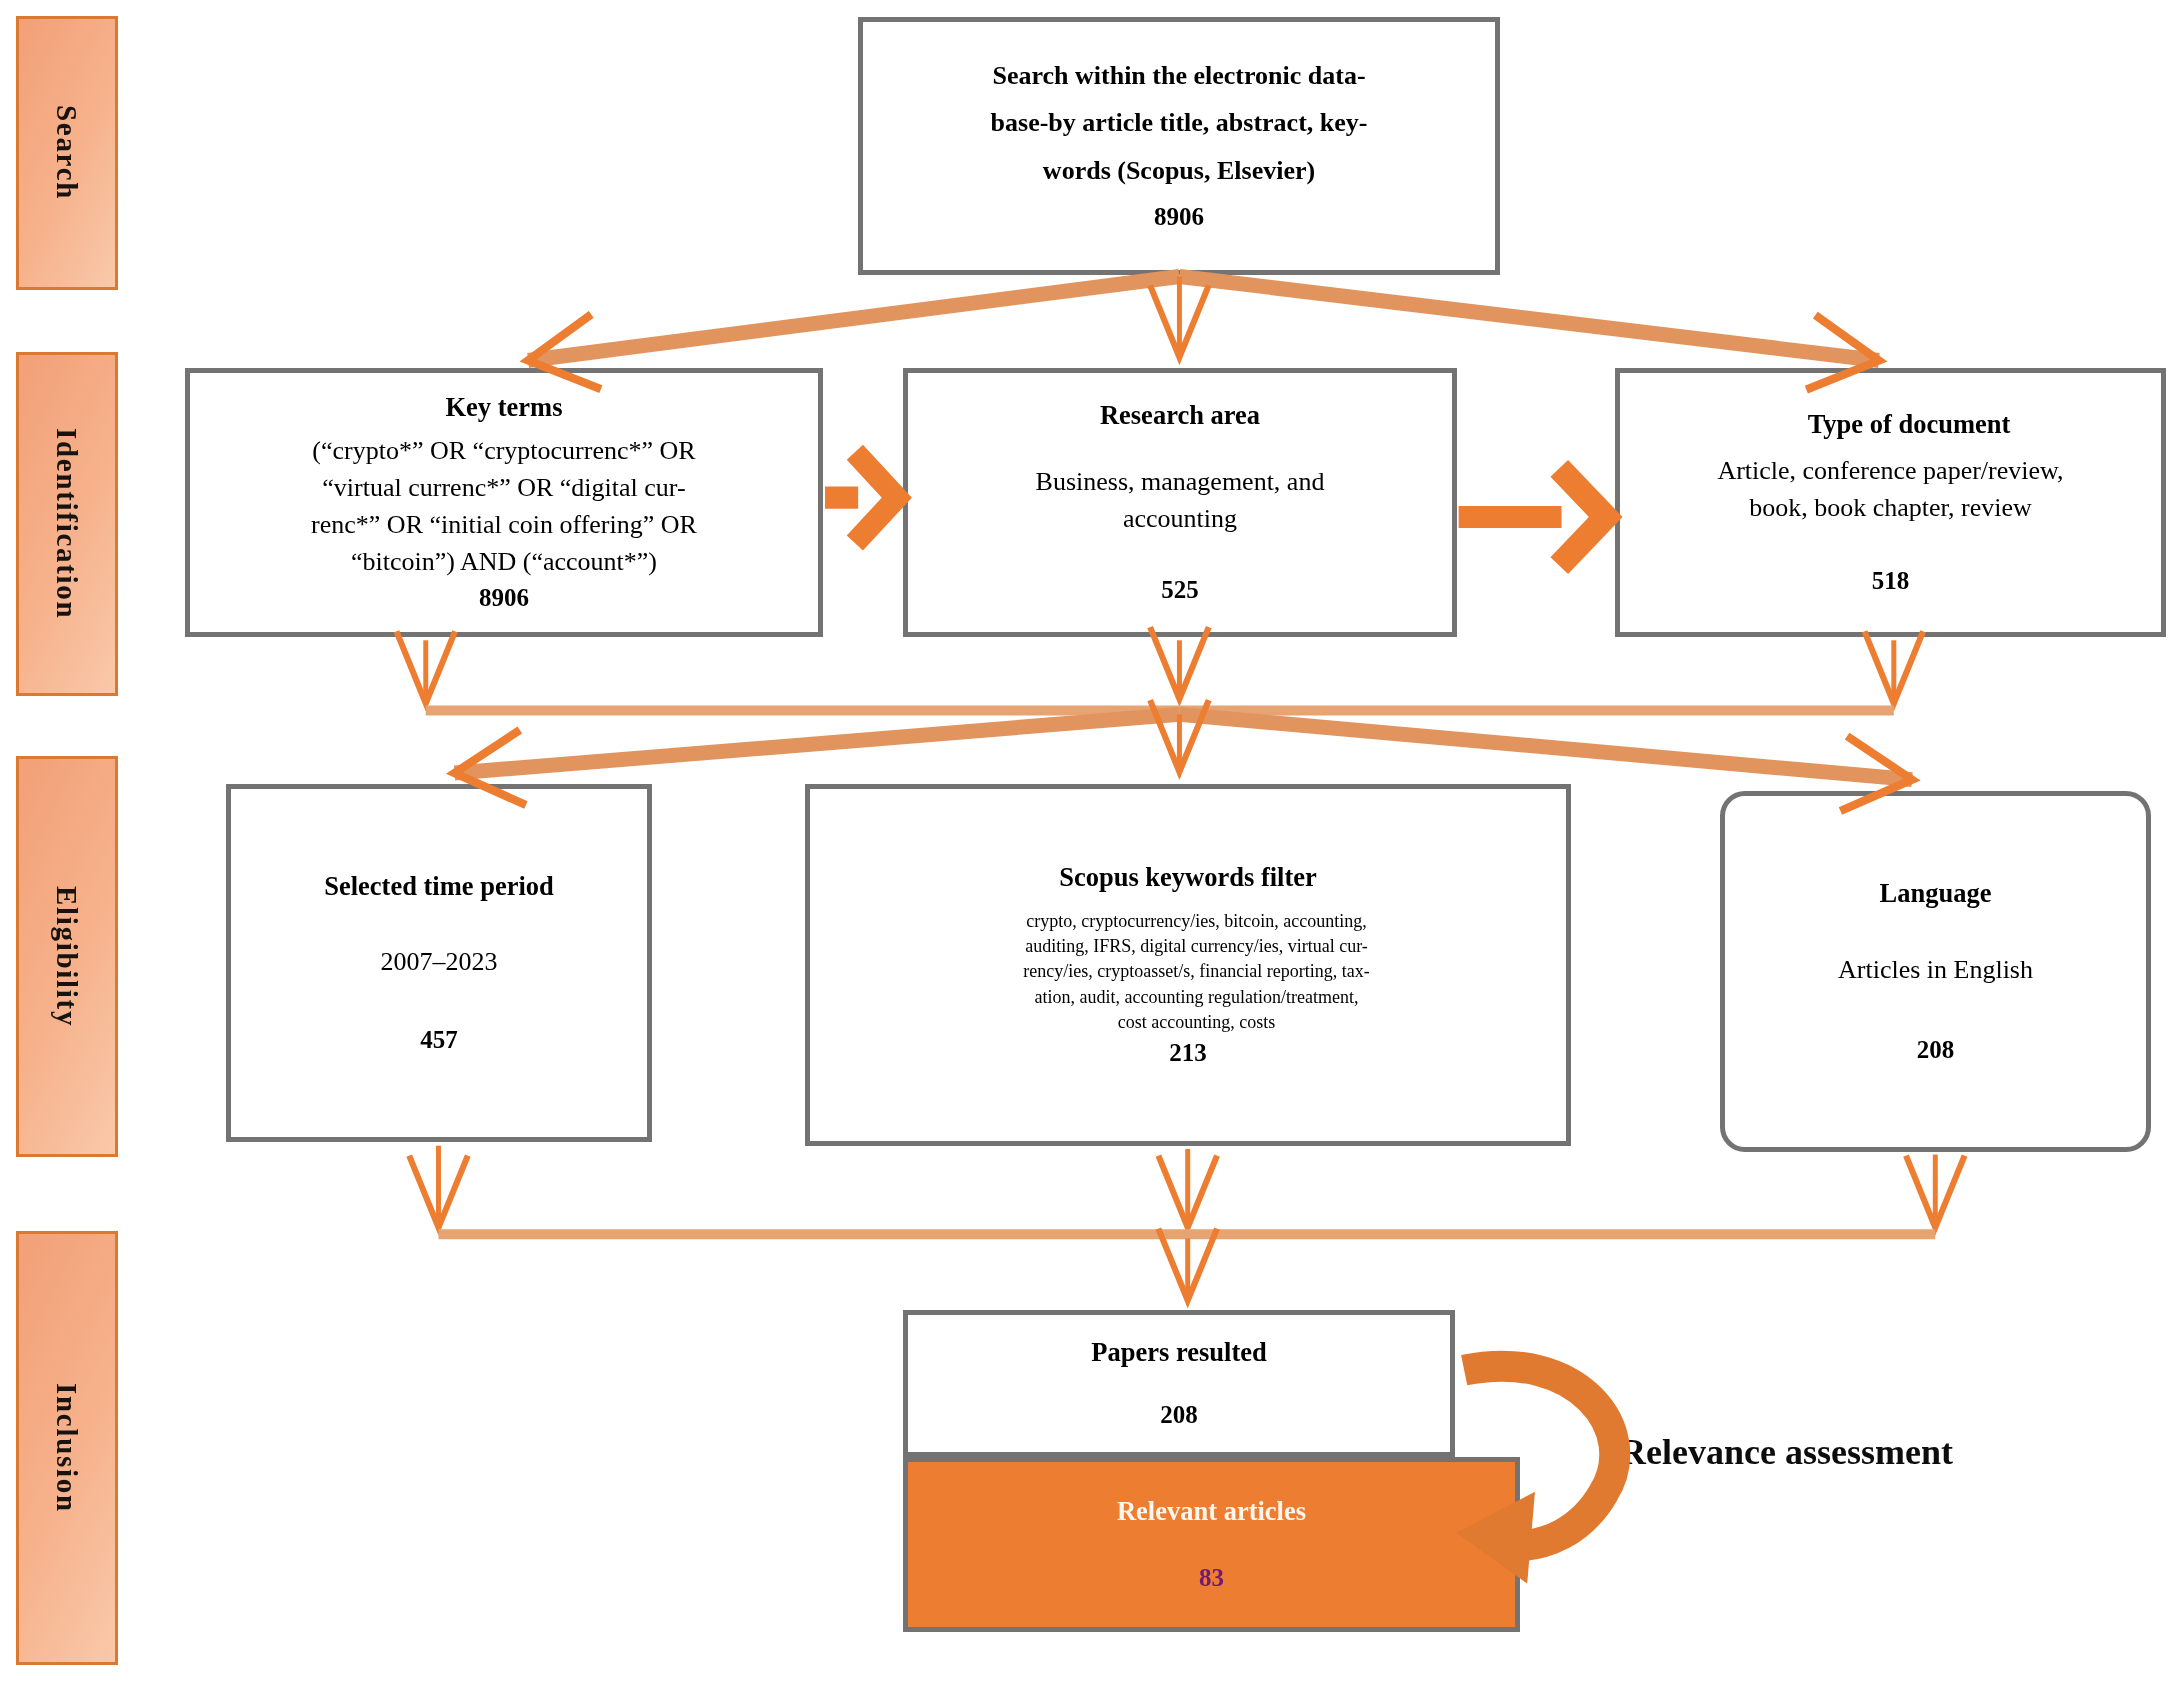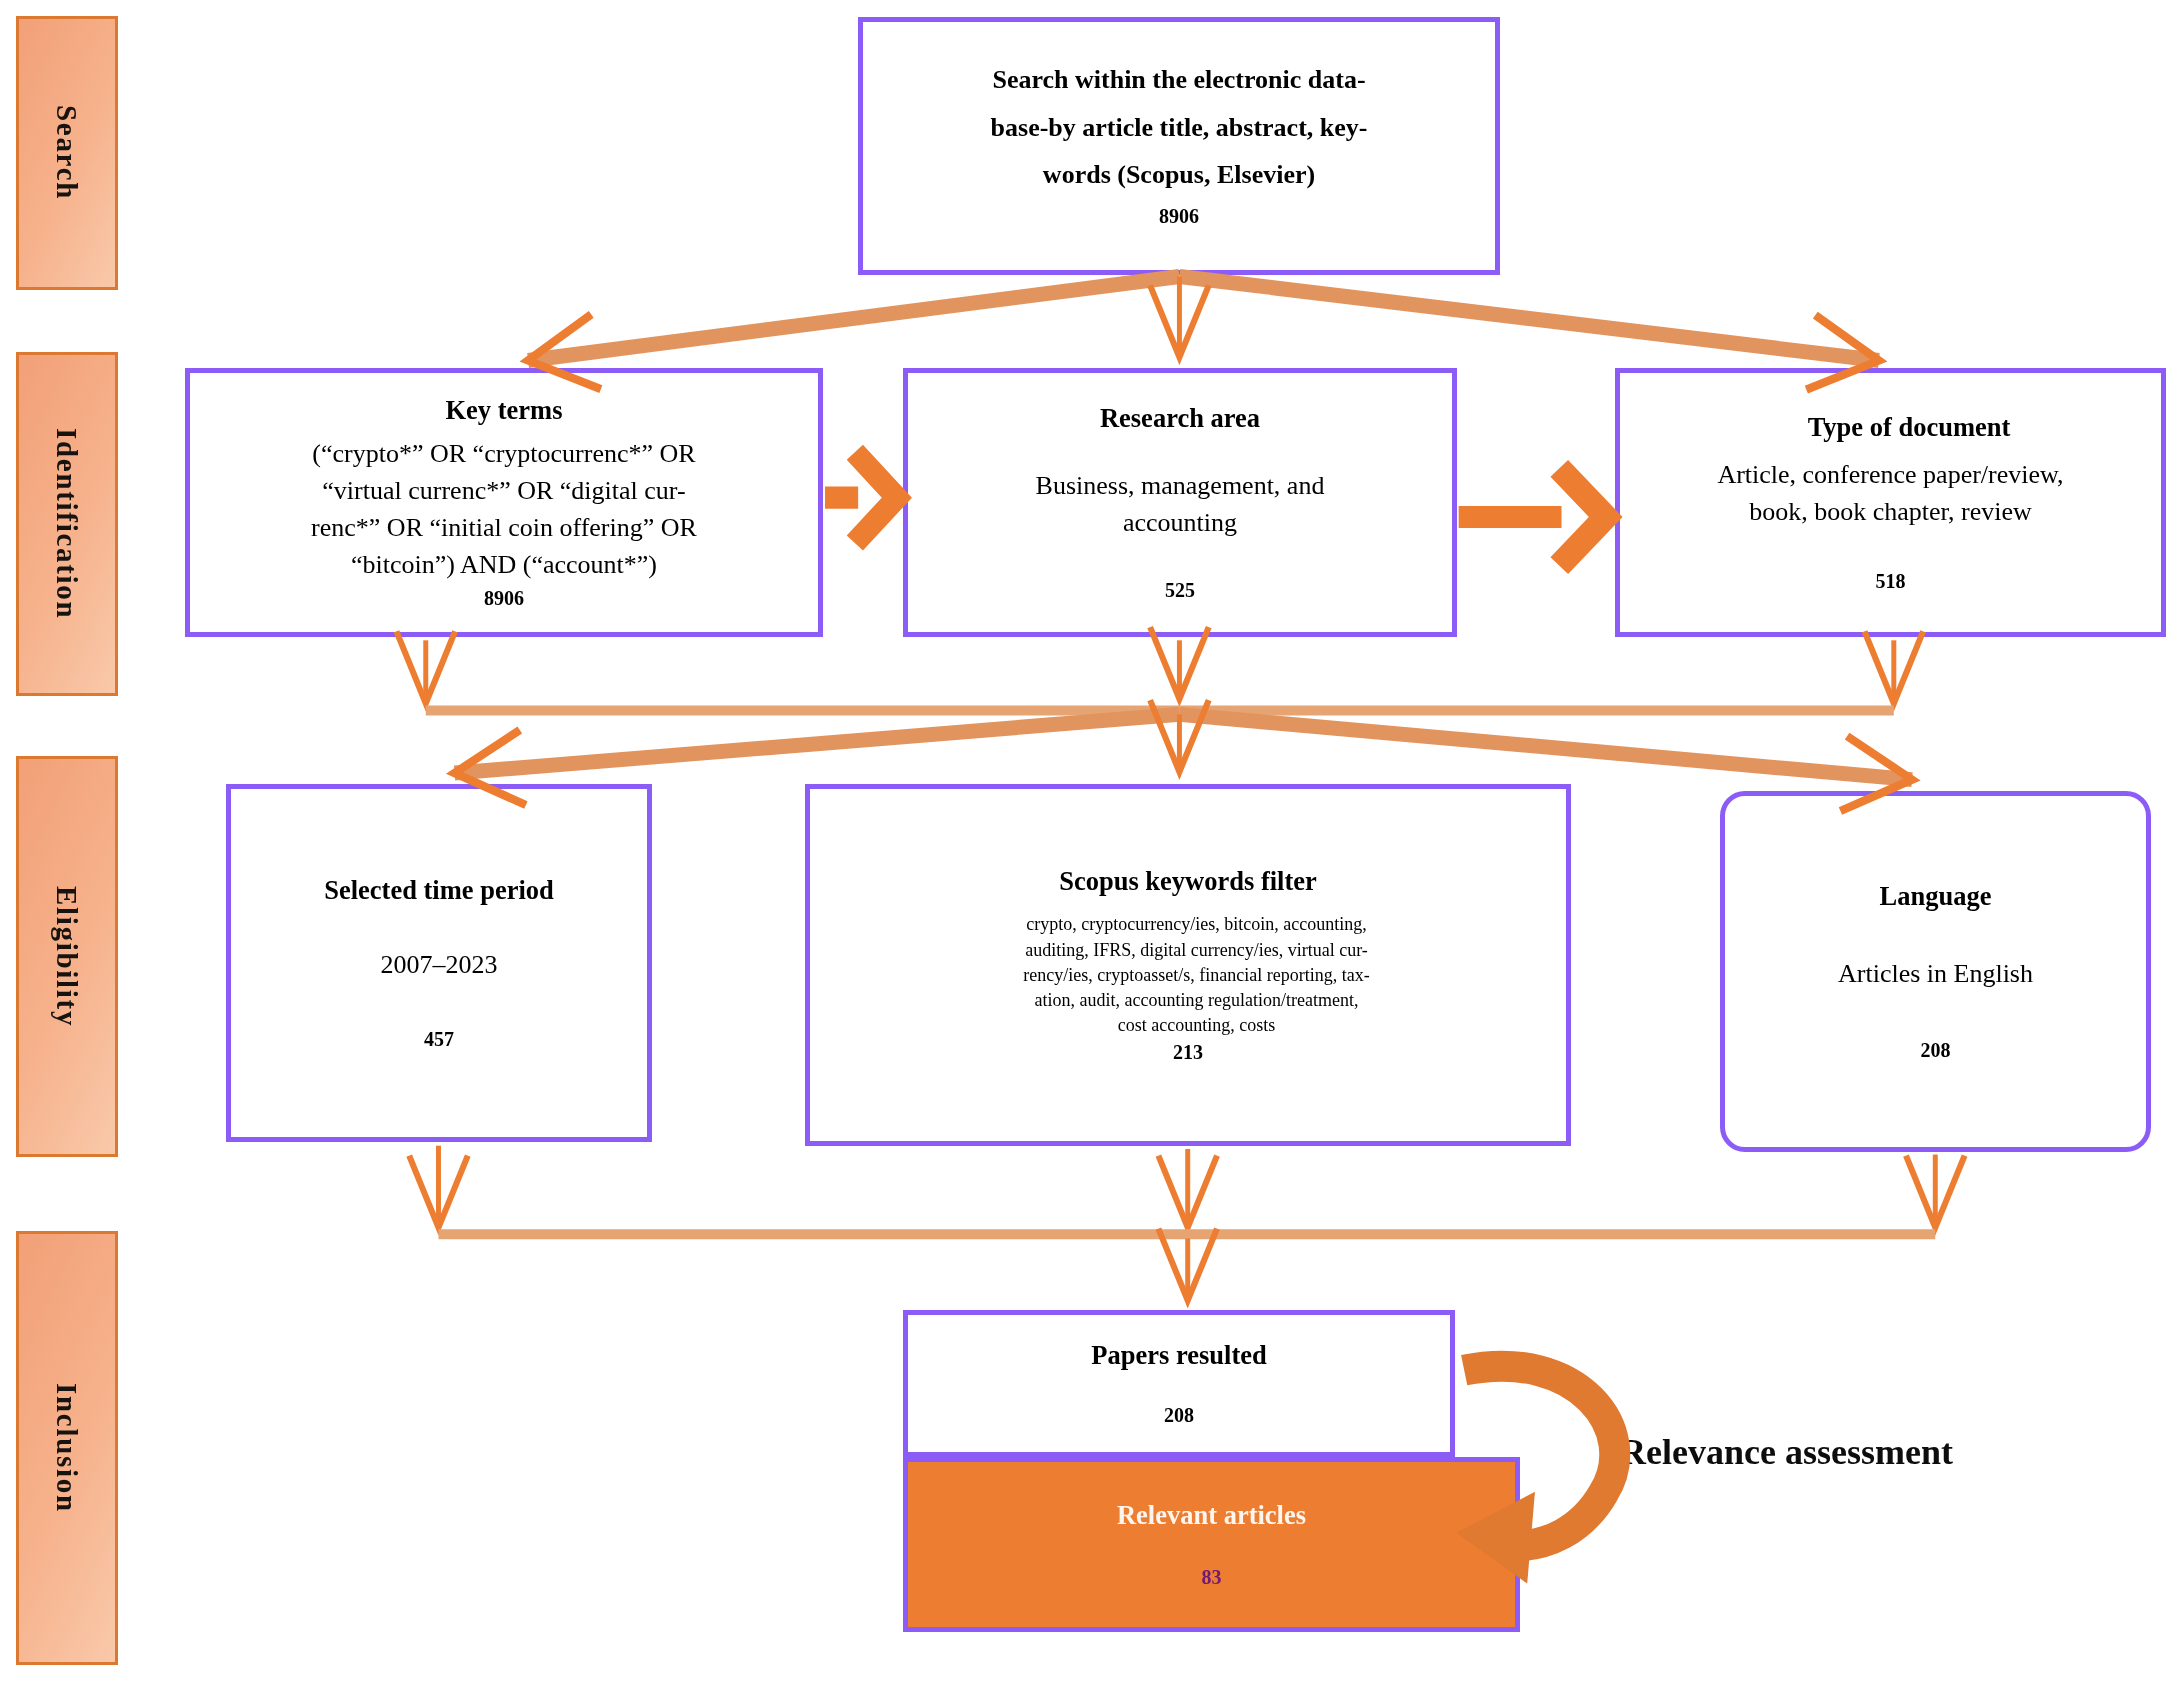--- a/index.html
+++ b/index.html
@@ -18,27 +18,27 @@
     color:#161310; letter-spacing:1.7px; white-space:nowrap;
   }
   .side-search        { top:15.5px;   height:274px; }
   .side-identification{ top:352px;  height:344px; }
   .side-eligibility   { top:756px; height:401px; }
   .side-inclusion     { top:1231px; height:434px; }
 
   
   .box {
     position:absolute; box-sizing:border-box; background:#fff;
-    border:5px solid #8b5cf6; color:#000;
+    border:5px solid #737373; color:#000;
     display:flex; flex-direction:column; align-items:center; justify-content:center;
     text-align:center; padding:5.5px 14.4px;
   }
   .title { font-weight:bold; font-size:26.5px; line-height:1.3; }
   .bline { display:block; font-size:26px; line-height:1.42; }
-  .count { font-weight:bold; font-size:20px; line-height:1.4; }
+  .count { font-weight:bold; font-size:25px; line-height:1.4; }
 
   .b-searchdb { left:858px; top:16.6px; width:642px; height:258px; }
   .b-searchdb .bline { font-weight:bold; font-size:26px; line-height:1.82; }
   .b-searchdb .count { line-height:1.82; }
 
   .b-keyterms { left:185px; top:368px; width:638px; height:269px; }
   .b-keyterms .title { margin-bottom:8.8px;text-align:center; }
 
   .b-research { left:903px; top:368px; width:554px; height:269px; }
   .b-research .title { margin-bottom:32px; }

